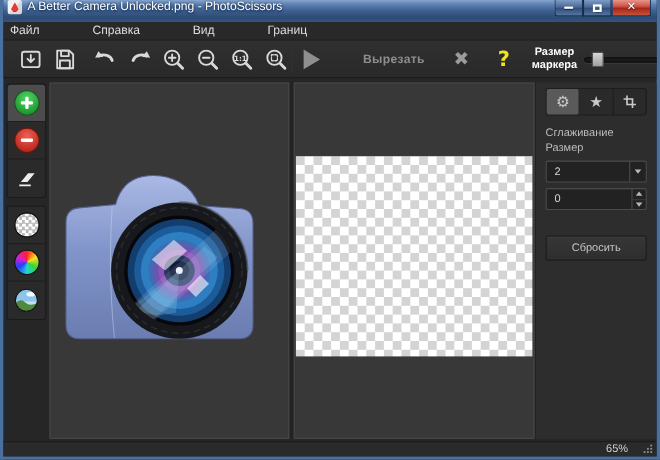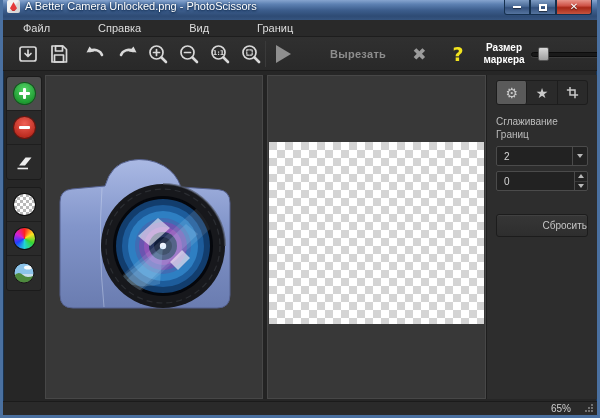--- a/index.html
+++ b/index.html
@@ -18,21 +18,21 @@
   .win-btn { width:26px; height:15px; border:1px solid #15304e; border-top:none; display:flex; align-items:center; justify-content:center;
     background:linear-gradient(180deg,#7e9cc4 0%,#4a6a96 45%,#33507c 55%,#55749f 100%); }
   .win-btn.min { border-radius:0 0 0 3px; }
   .win-btn.close { width:36px; border-radius:0 0 3px 0;
     background:linear-gradient(180deg,#e8948a 0%,#cf5448 40%,#a72716 55%,#c4543f 100%); }
   .glyph-bar { width:8px; height:2px; background:#fff; box-shadow:0 1px 1px rgba(0,0,0,.5); }
   .glyph-box { width:8px; height:7px; border:2px solid #fff; box-shadow:0 1px 1px rgba(0,0,0,.5); }
   .glyph-x { color:#fff; font-size:10px; font-weight:bold; line-height:1; text-shadow:0 1px 1px rgba(0,0,0,.6); font-family:"DejaVu Sans",sans-serif; }
   
   .chrome { position:absolute; top:20px; left:0; right:0; bottom:0; display:flex; flex-direction:column; }
-  .menubar { height:17px; background:#292929; border-bottom:1px solid #1d1d1d; display:flex; align-items:center; padding-left:16px; gap:40px; }
+  .menubar { height:17px; background:#292929; border-bottom:1px solid #1d1d1d; display:flex; align-items:center; padding-left:2px; gap:40px; }
   .menu-item { color:#dedede; font-size:11px; padding:1px 4px; cursor:default; }
   .toolbar { height:34px; background:linear-gradient(180deg,#303030,#292929); border-bottom:1px solid #1c1c1c; display:flex; align-items:center; padding-left:6px; }
   .tb-btn { width:31px; height:28px; display:flex; align-items:center; justify-content:flex-end; border-radius:3px; flex:none; }
   .tb-btn svg { stroke:#d9d9d9; fill:none; stroke-width:1.7; stroke-linecap:round; stroke-linejoin:round; }
   .tb-sep { width:1px; height:26px; background:#1a1a1a; border-right:1px solid #3a3a3a; margin:0 4px 0 2px; flex:none; }
   .cut-btn { display:flex; align-items:center; gap:8px; padding:0 10px 0 6px; height:28px; }
   .play-tri { width:0; height:0; border-left:15px solid #8f8f8f; border-top:9px solid transparent; border-bottom:9px solid transparent; }
   .cut-label { color:#8d8d8d; font-size:11px; font-weight:bold; letter-spacing:.3px;margin-left:31px; }
   .x-icon { color:#9b9b9b; font-size:17px; font-weight:bold; margin-left:16px; font-family:"DejaVu Sans",sans-serif; }
   .help-icon { color:#f2e41e; font-size:19px; font-weight:900; margin-left:26px; font-family:"DejaVu Sans",sans-serif; }
@@ -74,21 +74,21 @@
   .tabs { display:flex; border:1px solid #1d1d1d; border-radius:3px; background:#2a2a2a; height:25px; }
   .tab { flex:1; display:flex; align-items:center; justify-content:center; border-right:1px solid #1d1d1d; color:#c9c9c9; }
   .tab:last-child { border-right:none; }
   .tab.selected { background:#5a5a5a; border-radius:2px; }
   .tab .uni { font-family:"DejaVu Sans",sans-serif; font-size:14px; line-height:1; }
   .field-label { color:#bdbdbd; font-size:10px; line-height:1.25; margin-top:11px; width:70px; }
   .combo,.spinfield { display:flex; height:20px; background:#222; border:1px solid #4b4b4b; border-radius:2px; margin-top:5px; }
   .combo-val,.spinfield-val { flex:1; color:#d6d6d6; font-size:10px; display:flex; align-items:center; padding-left:7px; }
   .combo-arrow { width:15px; border-left:1px solid #4b4b4b; display:flex; align-items:center; justify-content:center; }
   .reset-btn { margin-top:23px; height:23px; background:linear-gradient(180deg,#363636,#2e2e2e); border:1px solid #1c1c1c; border-radius:3px;
-    color:#c6c6c6; font-size:10px; display:flex; align-items:center; justify-content:flex-end; box-shadow:inset 0 1px 0 rgba(255,255,255,.06); }
+    color:#c6c6c6; font-size:10px; display:flex; align-items:center; justify-content:center; box-shadow:inset 0 1px 0 rgba(255,255,255,.06); }
   
   .statusbar { height:14px; background:#2a2a2a; border-top:1px solid #1b1b1b; display:flex; align-items:center; justify-content:flex-end; padding-right:26px; position:relative; }
   .zoom-level { color:#cfcfcf; font-size:10px; }
   .grip { position:absolute; right:3px; bottom:2px; }
 </style>
 </head>
 <body>
 
 <div class="window">
 
@@ -290,21 +290,21 @@
           <div class="tab">
             <span class="uni">★</span>
           </div>
           <div class="tab">
             <svg width="15" height="15" viewBox="0 0 24 24" style="stroke:#c9c9c9;fill:none;stroke-width:2.4">
               <path d="M8 3 V16 H21 M3 8 H16 V21"></path>
             </svg>
           </div>
         </div>
 
-        <div class="field-label">Сглаживание Границ</div>
+        <div class="field-label">Сглаживание Размер</div>
         <div class="combo">
           <div class="combo-val">2</div>
           <div class="combo-arrow">
             <span class="tri-dn"></span>
           </div>
         </div>
 
         <div class="spinfield">
           <div class="spinfield-val">0</div>
           <div class="spin-arrows">

